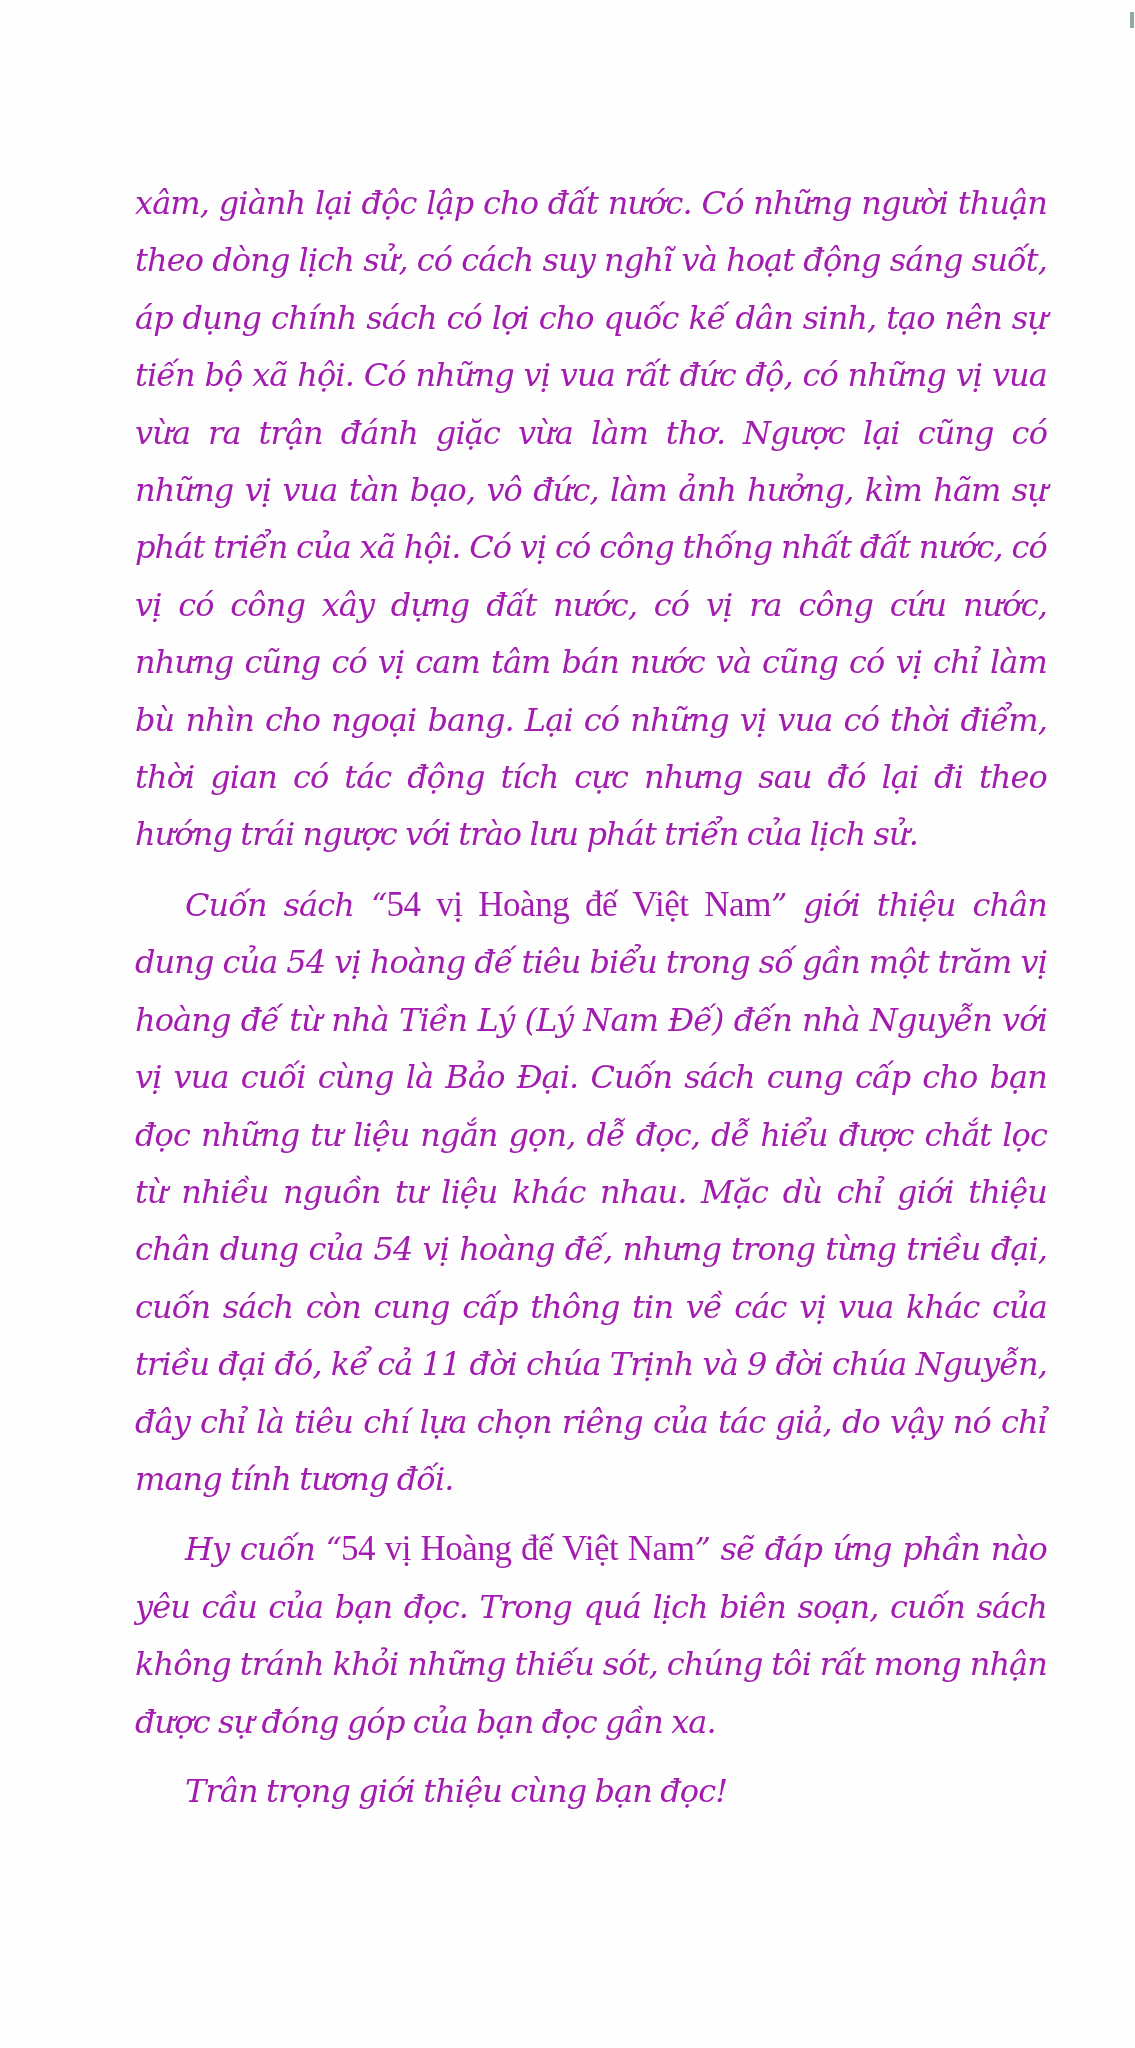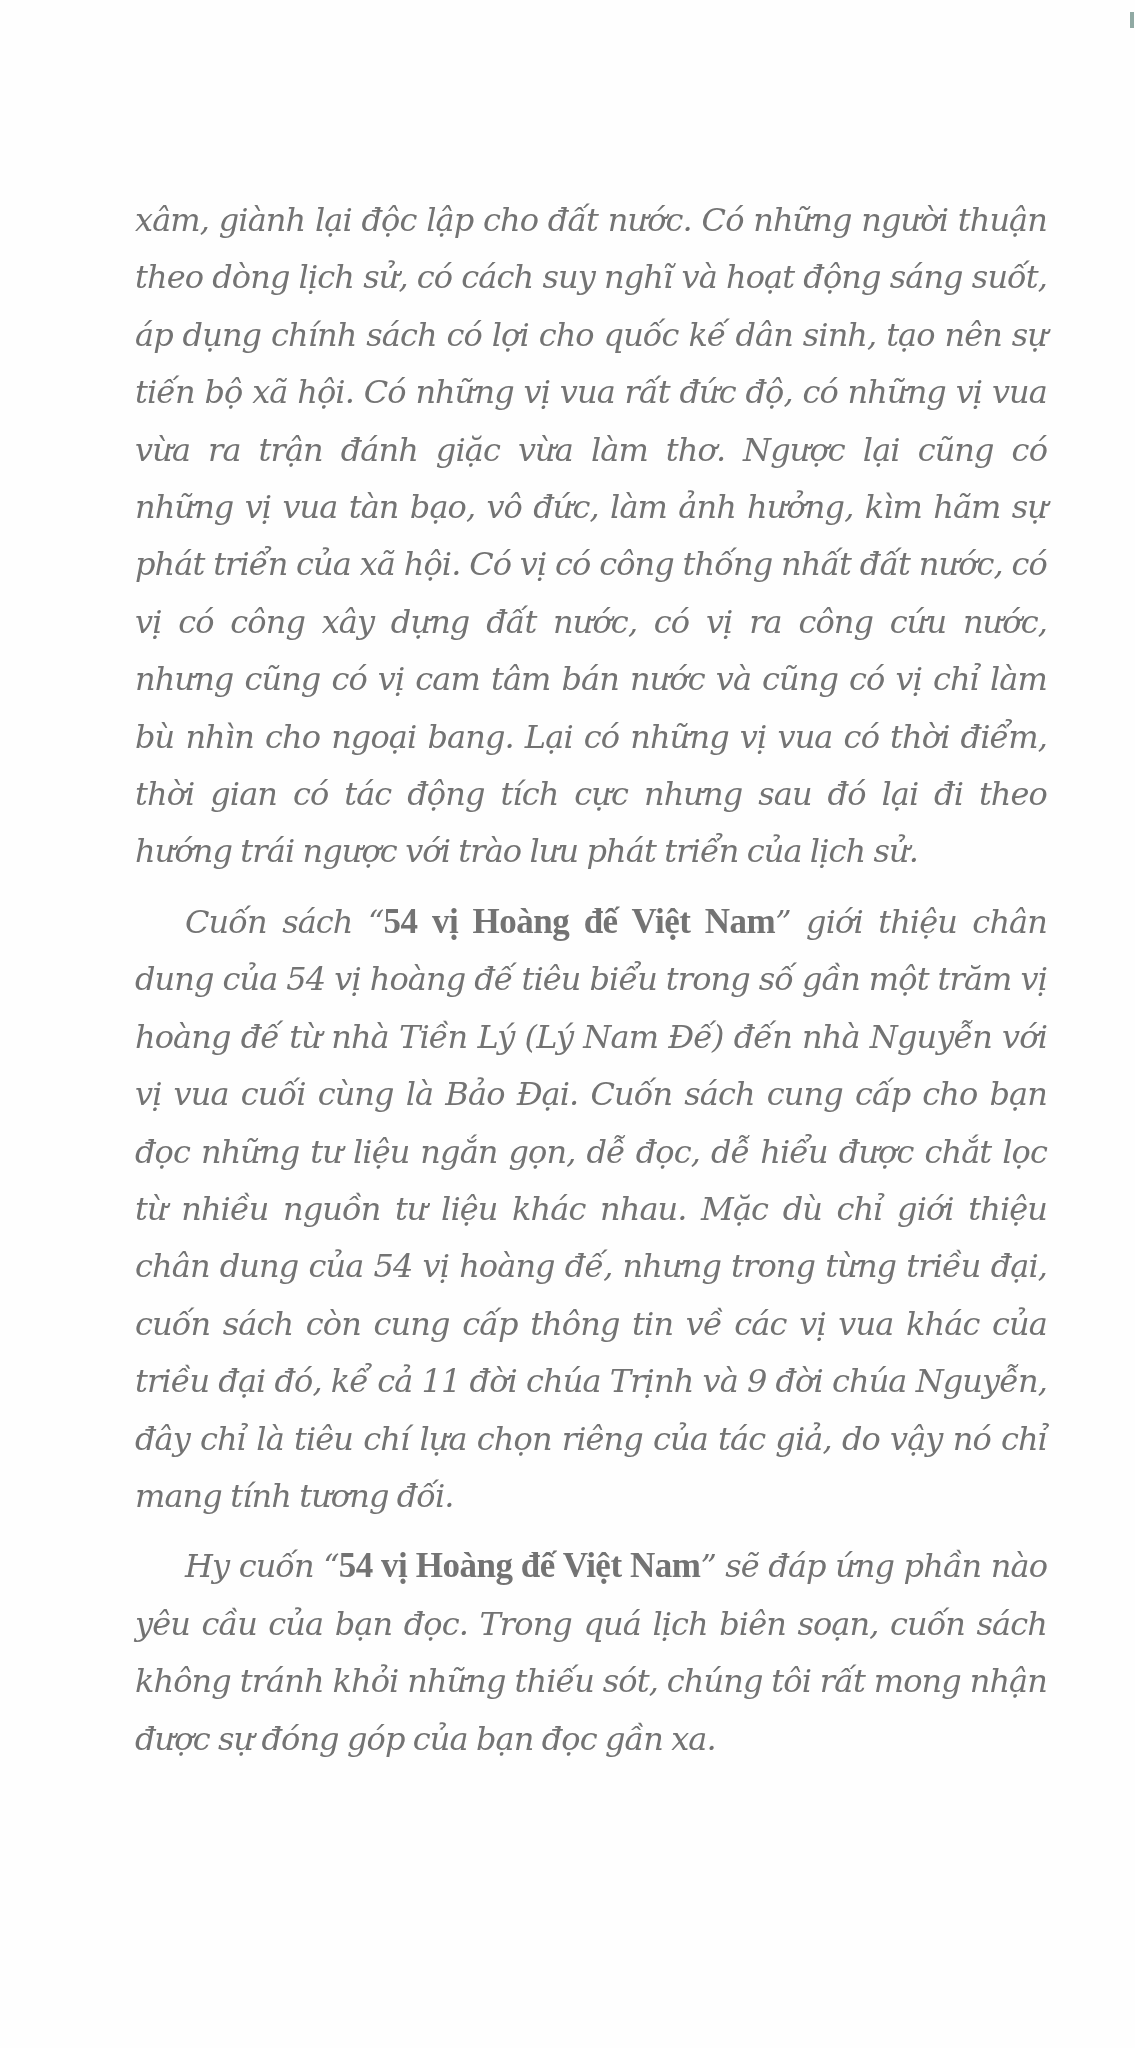--- a/index.html
+++ b/index.html
@@ -25,23 +25,23 @@
     left: 1130px;
     top: 12px;
     width: 4px;
     height: 16px;
     background: #7d9a93;
     opacity: 0.85;
   }
   .text-column {
     position: absolute;
     left: 135px;
-    top: 192px;
+    top: 175px;
     width: 912px;
-    color: #737373;
+    color: #a21caf;
     font-family: "DejaVu Serif", "Liberation Serif", serif;
     font-style: italic;
     font-size: 32px;
     line-height: 57.4px;
     letter-spacing: -0.9px;
     word-spacing: -1px;
   }
   .para {
     margin: 0 0 12px 0;
     text-align: justify;
@@ -50,21 +50,21 @@
   }
   .para.indent {
     text-indent: 50px;
   }
   .para.first {
     text-indent: 0;
   }
   .title-ref {
     font-family: "Liberation Serif", "DejaVu Serif", serif;
     font-style: normal;
-    font-weight: bold;
+    font-weight: normal;
     font-size: 35px;
     letter-spacing: -0.5px;
   }
   .signature {
     position: absolute;
     right: 88px;
     top: 1515px;
     font-family: "Liberation Serif", "DejaVu Serif", serif;
     font-style: normal;
     font-size: 36px;
@@ -79,15 +79,16 @@
 <div class="page">
   <div class="scan-artifact"></div>
 
   <div class="text-column">
     <p class="para first">xâm, giành lại độc lập cho đất nước. Có những người thuận theo dòng lịch sử, có cách suy nghĩ và hoạt động sáng suốt, áp dụng chính sách có lợi cho quốc kế dân sinh, tạo nên sự tiến bộ xã hội. Có những vị vua rất đức độ, có những vị vua vừa ra trận đánh giặc vừa làm thơ. Ngược lại cũng có những vị vua tàn bạo, vô đức, làm ảnh hưởng, kìm hãm sự phát triển của xã hội. Có vị có công thống nhất đất nước, có vị có công xây dựng đất nước, có vị ra công cứu nước, nhưng cũng có vị cam tâm bán nước và cũng có vị chỉ làm bù nhìn cho ngoại bang. Lại có những vị vua có thời điểm, thời gian có tác động tích cực nhưng sau đó lại đi theo hướng trái ngược với trào lưu phát triển của lịch sử.</p>
 
     <p class="para indent"><span>Cuốn sách “</span><span class="title-ref">54 vị Hoàng đế Việt Nam</span><span>” giới thiệu chân dung của 54 vị hoàng đế tiêu biểu trong số gần một trăm vị hoàng đế từ nhà Tiền Lý (Lý Nam Đế) đến nhà Nguyễn với vị vua cuối cùng là Bảo Đại. Cuốn sách cung cấp cho bạn đọc những tư liệu ngắn gọn, dễ đọc, dễ hiểu được chắt lọc từ nhiều nguồn tư liệu khác nhau. Mặc dù chỉ giới thiệu chân dung của 54 vị hoàng đế, nhưng trong từng triều đại, cuốn sách còn cung cấp thông tin về các vị vua khác của triều đại đó, kể cả 11 đời chúa Trịnh và 9 đời chúa Nguyễn, đây chỉ là tiêu chí lựa chọn riêng của tác giả, do vậy nó chỉ mang tính tương đối.</span></p>
 
     <p class="para indent"><span>Hy cuốn “</span><span class="title-ref">54 vị Hoàng đế Việt Nam</span><span>” sẽ đáp ứng phần nào yêu cầu của bạn đọc. Trong quá lịch biên soạn, cuốn sách không tránh khỏi những thiếu sót, chúng tôi rất mong nhận được sự đóng góp của bạn đọc gần xa.</span></p>
 
+    <p class="para indent">Trân trọng giới thiệu cùng bạn đọc!</p>
   </div>
 
 </div>
 
 </body></html>

